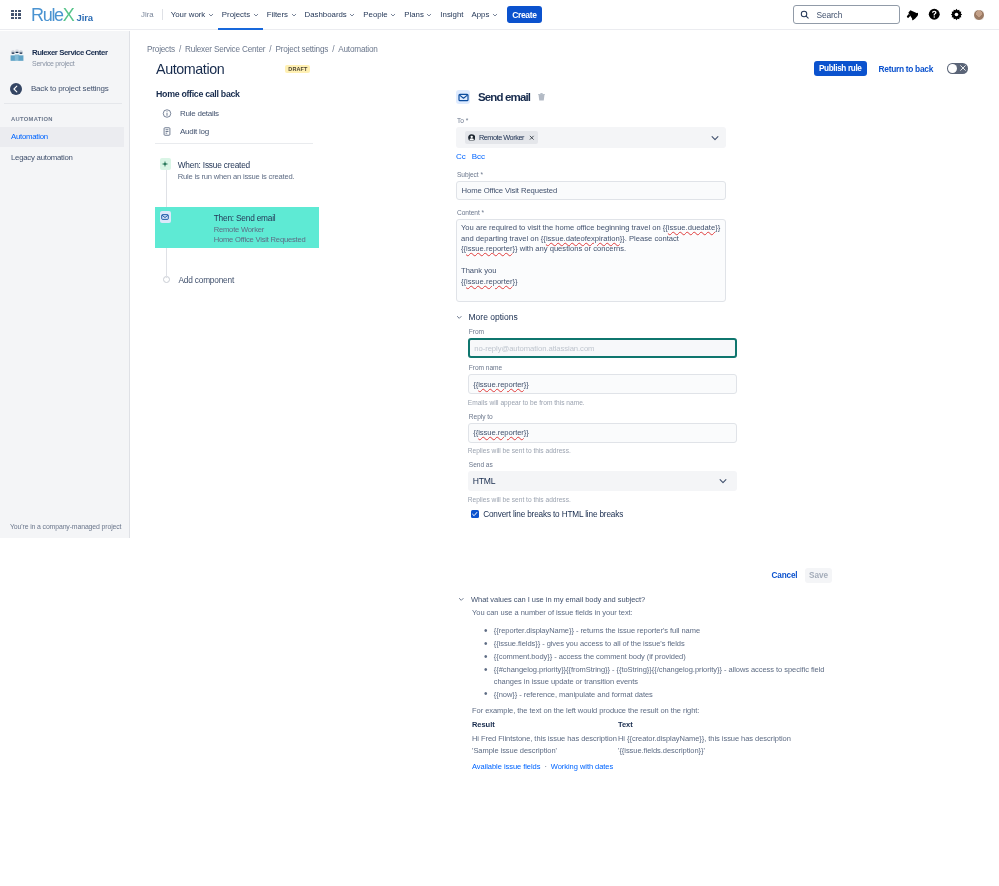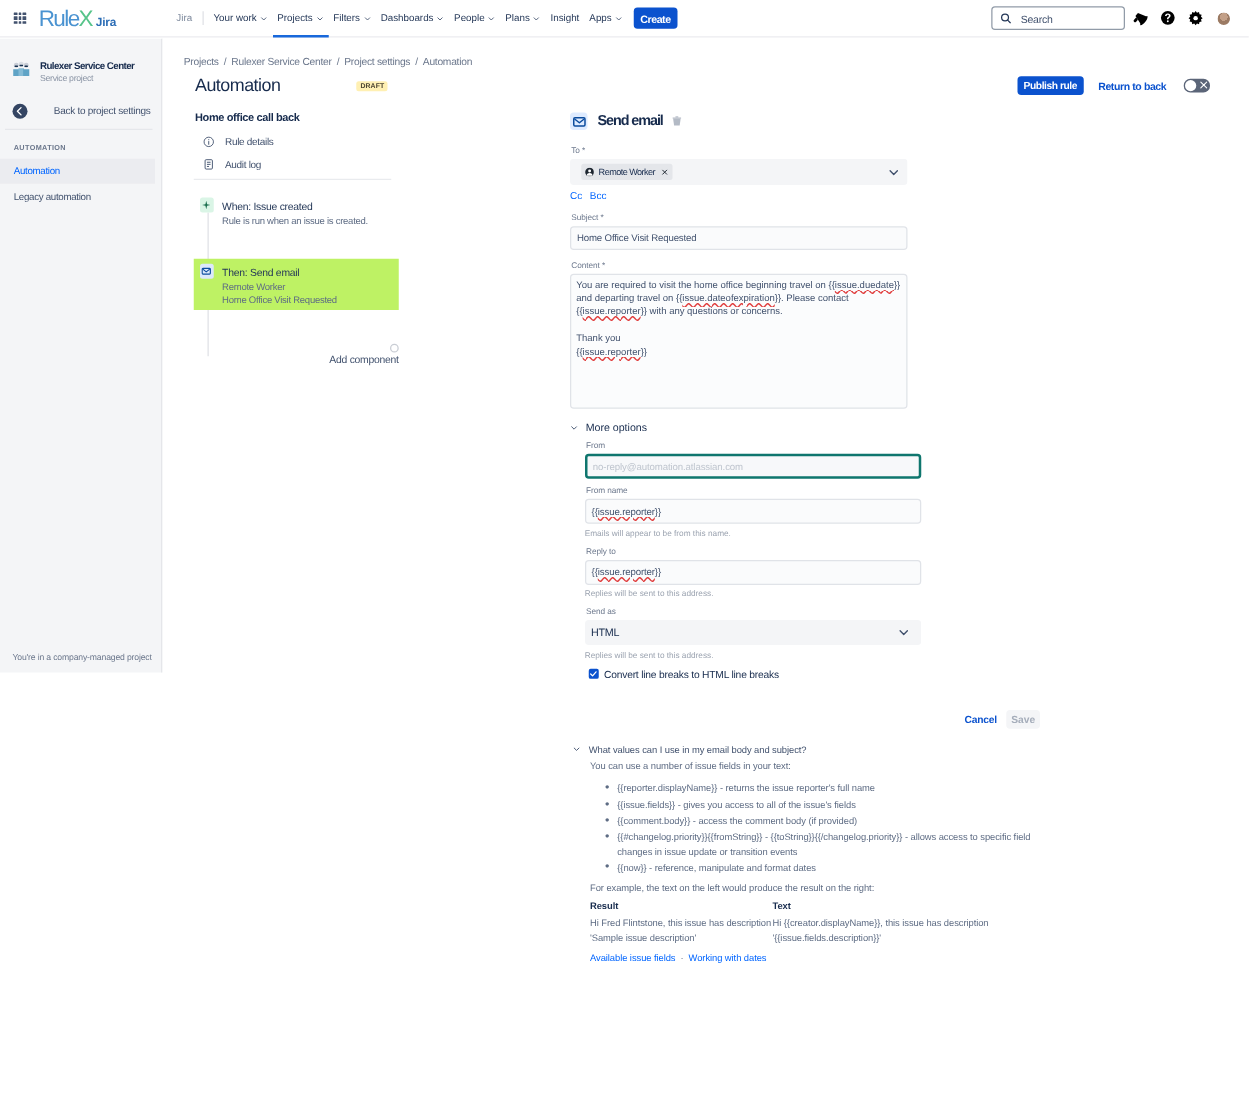--- a/index.html
+++ b/index.html
@@ -48,21 +48,21 @@
   #sidebar{
     position:absolute; left:0; top:31px; width:130px; height:507px;
     background:#F4F5F7; border-right:1px solid #DFE1E6;
   }
   .proj{ display:flex; align-items:flex-start; padding:17px 0 0 10px;}
   .projicon{ width:14px;height:14px; flex:0 0 14px; margin-top:0px; position:relative;}
   .projtext{ margin-left:8px;}
   .projname{ font-size:7.8px; font-weight:bold; color:#172B4D; line-height:10px; letter-spacing:-0.45px; white-space:nowrap;}
   .projtype{ font-size:7px; color:#8993A4; line-height:9px; margin-top:1px; letter-spacing:-0.25px;}
 
-  .backrow{ display:flex; align-items:center; padding:14px 0 0 10px; height:27px;gap:12px;}
+  .backrow{ display:flex; align-items:center; padding:14px 0 0 10px; height:27px;}
   .backicon{ width:12px;height:12px;border-radius:50%; background:#344563; display:flex;align-items:center;justify-content:center;}
   .backlbl{ margin-left:9px; font-size:8px; color:#42526E; letter-spacing:-0.22px;}
 
   .sbdiv{ height:1px; background:#E5E7EB; margin:8px 7px 0 4px;}
   .sbsection{ font-size:5.8px; font-weight:bold; color:#6B778C; letter-spacing:0.3px; padding:11px 0 0 11px; line-height:8px;}
   .sbitem{ height:19.5px; width:124px; display:flex; align-items:center; padding-left:11px; font-size:7.8px; color:#42526E; margin-top:1px; letter-spacing:-0.25px;}
   .sbitem.sel{ background:#EBECF0; color:#0065FF; font-weight:400; margin-top:4px;}
   .sbfoot{ position:absolute; bottom:8px; left:10px; font-size:6.9px; color:#6B778C; letter-spacing:-0.12px;}
 
   
@@ -84,29 +84,29 @@
   .toggle .xx{ position:absolute; right:1.5px; top:1px; display:flex; align-items:center; justify-content:center;}
 
   
   #tree{ position:absolute; left:25px; top:58px; width:164px;}
   .rulename{ font-size:8.8px; font-weight:bold; color:#172B4D; letter-spacing:-0.3px; line-height:11px; padding-left:1px; margin-bottom:4px;}
   .treelink{ display:flex; align-items:center; height:18.5px; font-size:8px; color:#42526E; padding-left:7px; letter-spacing:-0.25px;}
   .treelink .ti{ width:10px; display:flex; justify-content:center; align-items:center; margin-right:8px;}
   .treediv{ height:1px; background:#E9EBEE; margin:2px 0 10px -0.5px; width:158.5px;}
 
   .comp{ position:relative; padding:6px 0 3px 0; display:flex; width:164px; margin-bottom:22.5px;}
-  .comp.selected{ background:#bef264; }
+  .comp.selected{ background:#5eead4;gap:36px; }
   .compicon{ width:11.2px;height:11.8px; border-radius:2px; margin-left:4.5px; flex:0 0 11.2px;
              display:flex;align-items:center;justify-content:center; margin-top:-2px;}
   .compbody{ margin-left:7px;}
   .comptitle{ font-size:8.3px; color:#253858; line-height:10px; letter-spacing:-0.2px;}
   .compsub{ font-size:7.6px; color:#5E6C84; line-height:10.2px; margin-top:1.5px; letter-spacing:-0.2px;}
   .compsub + .compsub{ margin-top:0;}
   .vline{ position:absolute; left:10.5px; width:1px; background:#DFE1E6;}
-  .addcomp{ display:flex; align-items:flex-end; padding:4px 0 7px 0;flex-direction:column; }
+  .addcomp{ display:flex; align-items:center; padding:4px 0 7px 0; }
   .addcircle{ width:7px;height:7px;border-radius:50%;border:1px solid #C9CDD4; margin-left:7.5px; background:#fff;}
   .addlbl{ margin-left:9px; font-size:8.3px; color:#42526E; letter-spacing:-0.2px;}
 
   
   #form{ position:absolute; left:326px; top:58px; width:270px;}
   .formhead{ display:flex; align-items:center; height:16px;}
   .mailsq{ width:14px;height:14px;border-radius:3px;background:#DEEBFF; display:flex;align-items:center;justify-content:center;}
   .formtitle{ margin-left:8px; font-size:11.5px; font-weight:bold; color:#172B4D; letter-spacing:-0.85px; line-height:12px;}
   .trash{ margin-left:7px; display:flex; }
 
@@ -438,21 +438,21 @@
             <path d="M5 8.5 L12 16 L19 8.5" fill="none" stroke="#42526E" stroke-width="2.6" stroke-linecap="round" stroke-linejoin="round"></path>
           </svg>
         </span>
       </div>
       <div class="ccbcc"><span>Cc</span><span>Bcc</span></div>
       <div class="flabel" style="margin-top:9px"><span>Subject</span><span class="req"> *</span></div>
       <div class="inputbox">
         <span>Home Office Visit Requested</span>
       </div>
       <div class="flabel" style="margin-top:9px"><span>Content</span><span class="req"> *</span></div>
-      <div class="textarea" style="height:108px">
+      <div class="textarea" style="height:83px">
         <div><span>You are required to visit the home office beginning travel on {{</span><span class="sq">issue.duedate</span><span>}}</span></div>
         <div><span>and departing travel on {{</span><span class="sq">issue.dateofexpiration</span><span>}}. Please contact</span></div>
         <div><span>{{</span><span class="sq">issue.reporter</span><span>}} with any questions or concerns.</span></div>
         <div style="height:10.7px"></div>
         <div><span>Thank you</span></div>
         <div><span>{{</span><span class="sq">issue.reporter</span><span>}}</span></div>
       </div>
       <div class="moreopts" style="margin-top:10px">
         <span class="mc">
           <svg width="6.5" height="6.5" viewBox="0 0 24 24">

